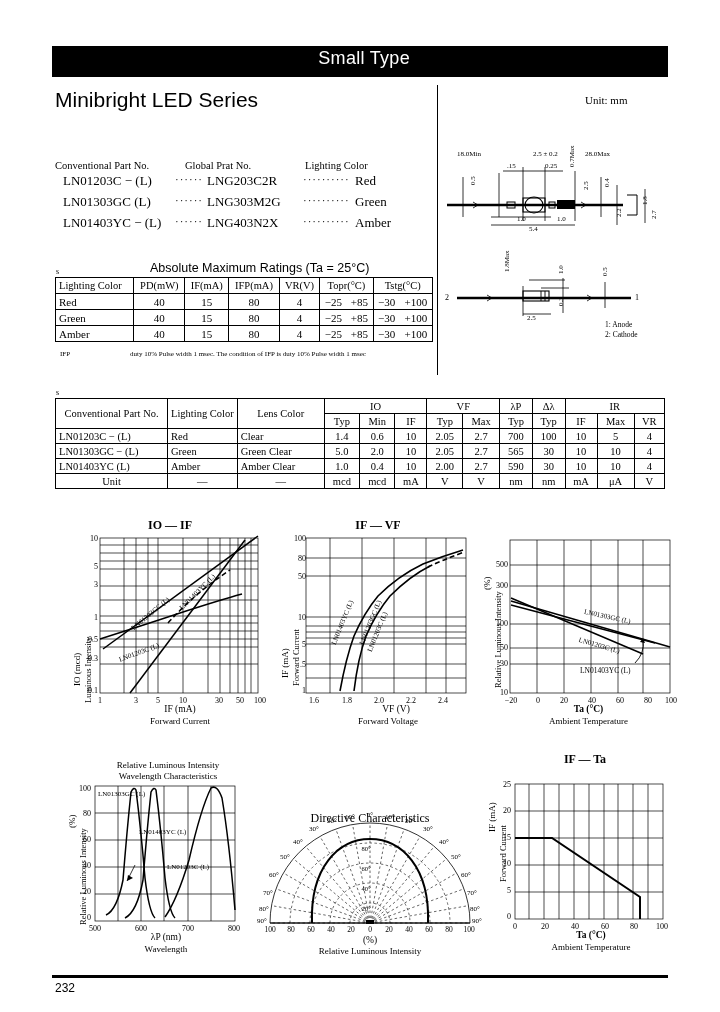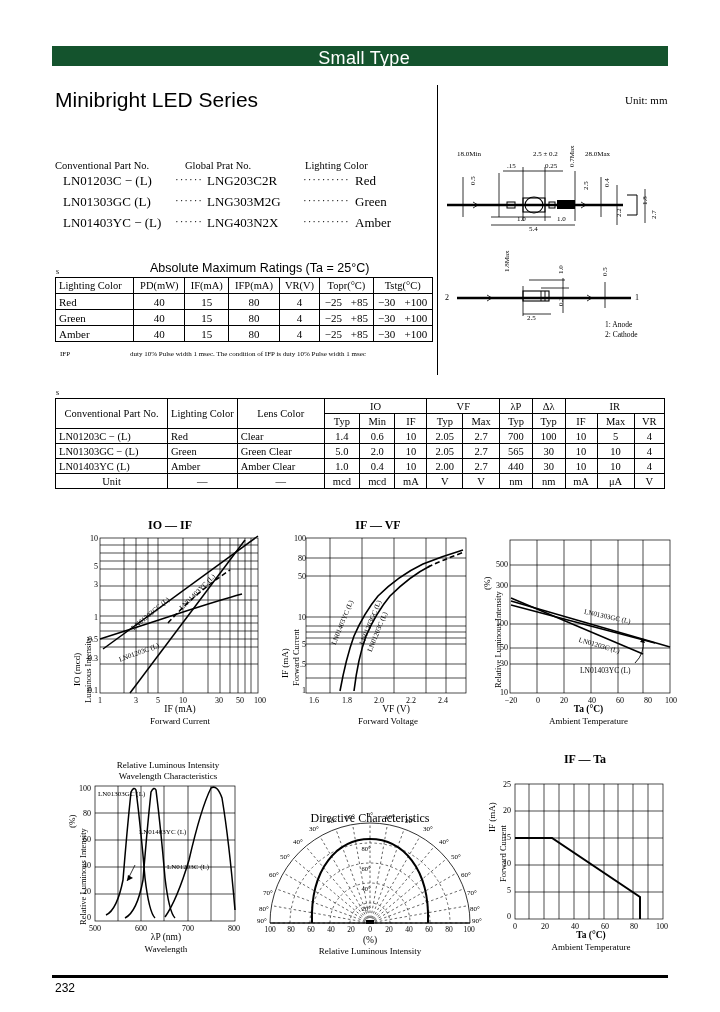--- a/index.html
+++ b/index.html
@@ -1,24 +1,24 @@
 <!DOCTYPE html>
 <html><head>
 <meta charset="utf-8">
 <style>
   html,body{margin:0;padding:0;background:#fff;}
   body{width:720px;height:1012px;position:relative;font-family:"Liberation Serif",serif;color:#000;}
   .page{position:absolute;left:0;top:0;width:720px;height:1012px;background:#fff;}
 
   
-  .hdr-bar{position:absolute;left:52px;top:46px;width:616px;height:20px;background:#14532d;}
+  .hdr-bar{position:absolute;left:52px;top:46px;width:616px;height:31px;background:#000000;}
   .hdr-bar span{position:absolute;right:258px;top:2px;color:#fff;font-family:"Liberation Sans",sans-serif;
                 font-size:18px;letter-spacing:.3px;white-space:nowrap;}
   .title{position:absolute;left:55px;top:88px;font-family:"Liberation Sans",sans-serif;font-size:21px;white-space:nowrap;}
-  .unit-mm{position:absolute;left:585px;top:94px;font-size:11px;font-family:"Liberation Serif",serif;margin-left:40px;}
+  .unit-mm{position:absolute;left:585px;top:94px;font-size:11px;font-family:"Liberation Serif",serif;}
   .vrule{position:absolute;left:437px;top:85px;width:1px;height:290px;background:#000;}
 
   
   .pn{position:absolute;left:55px;top:160px;width:375px;font-size:10.5px;}
   .pn .hrow{position:relative;height:13px;}
   .pn .hrow span{position:absolute;white-space:nowrap;}
   .pn .h1{left:0;}
   .pn .h2{left:130px;}
   .pn .h3{left:250px;}
   .pn .row{position:relative;height:21px;font-size:13px;}
@@ -293,21 +293,21 @@
     </tr>
     <tr>
       <td class="l">LN01403YC   (L)</td>
       <td class="l">Amber</td>
       <td class="l">Amber Clear</td>
       <td>1.0</td>
       <td>0.4</td>
       <td>10</td>
       <td>2.00</td>
       <td>2.7</td>
-      <td>440</td>
+      <td>590</td>
       <td>30</td>
       <td>10</td>
       <td>10</td>
       <td>4</td>
     </tr>
     <tr>
       <td>Unit</td>
       <td>—</td>
       <td>—</td>
       <td>mcd</td>

